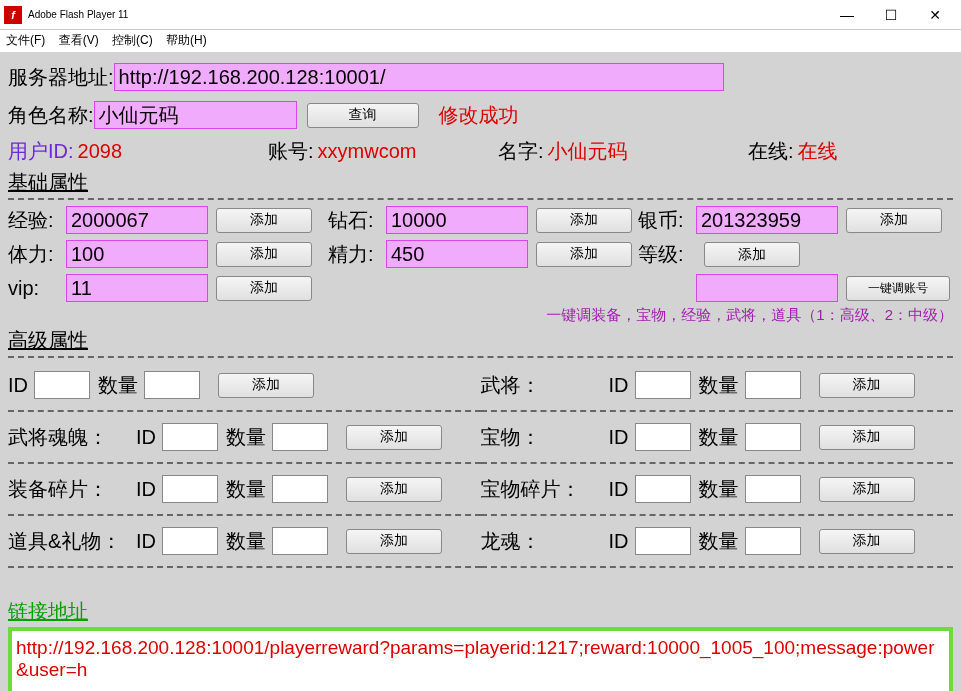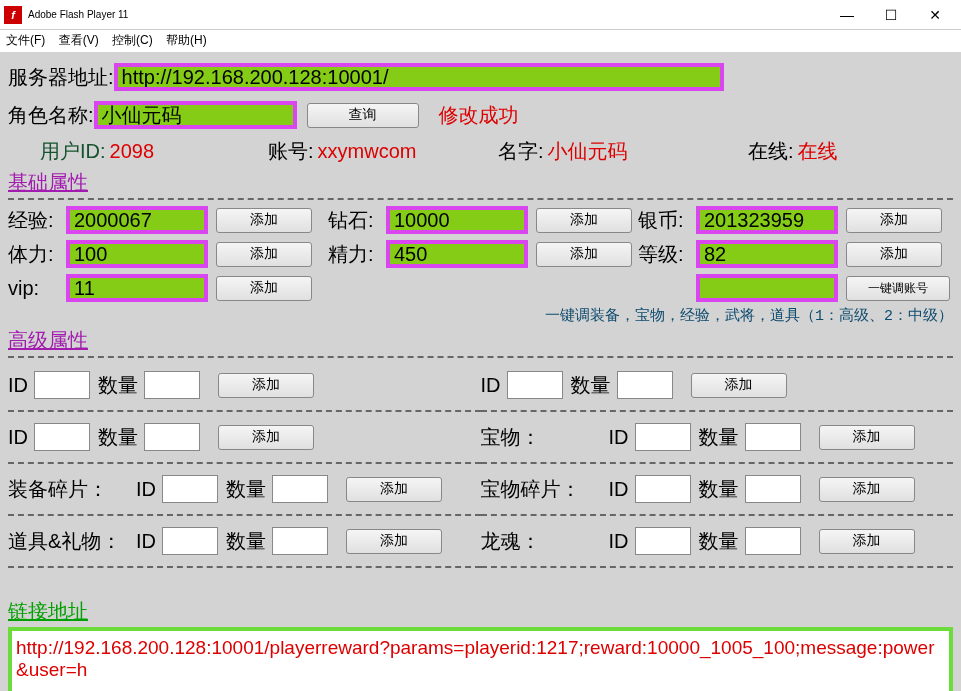--- a/index.html
+++ b/index.html
@@ -7,48 +7,48 @@
 .titlebar { display: flex; align-items: center; height: 30px; padding: 0 4px; border-bottom: 1px solid #ccc; }
 .titlebar-icon { width: 18px; height: 18px; background: #c00; color: #fff; font-size: 11px; font-style: italic; font-weight: bold; display: flex; align-items: center; justify-content: center; margin-right: 6px; }
 .titlebar-title { flex: 1; font-size: 10px; }
 .win-btns { display: flex; }
 .win-btn { width: 44px; height: 28px; display: flex; align-items: center; justify-content: center; font-family: Arial; font-size: 14px; cursor: pointer; }
 .menubar { height: 22px; padding: 2px 6px; font-size: 12px; background: #fff; }
 .menu-item { margin-right: 10px; cursor: pointer; }
 .content { background: #d3d3d3; padding: 4px 8px 8px 8px; }
 .label { font-size: 20px; }
 .row { display: flex; align-items: center; margin: 4px 0; min-height: 34px; }
-input.text { font-size: 20px; padding: 1px 4px; border: 4px solid #d946ef; background: #84cc16; height: 28px; }
+input.text { font-size: 20px; padding: 1px 4px; border: 1px solid #d946ef; background: #f0abfc; height: 28px; }
 .server-url { width: 610px; }
 .role-input { width: 203px; }
 .btn { font-size: 14px; padding: 2px 6px; background: linear-gradient(#f5f5f5,#e0e0e0); border: 1px solid #888; border-radius: 3px; cursor: pointer; text-align: center; }
 .btn-query { width: 112px; height: 25px; }
 .btn-add { width: 96px; height: 25px; }
 .btn-wide { width: 104px; height: 25px; font-size: 12px; }
 .msg-red { color: #d00; font-size: 20px; }
-.pink { color: #14532d; margin-left: 32px; }
-.blue-u { color: #a21caf; text-decoration: underline; font-size: 20px; }
+.pink { color: #6d28d9; }
+.blue-u { color: #000000; text-decoration: underline; font-size: 20px; }
 .green-u { color: #00a000; text-decoration: underline; font-size: 20px; }
 .hr-dash { border: none; border-top: 2px dashed #666; margin: 2px 0; }
 .info-row { display: flex; margin: 6px 0 4px 0; }
 .info-cell { display: flex; align-items: center; }
 .base-row { display: flex; align-items: flex-end; margin: 6px 0; }
 .base-item { display: flex; align-items: center; }
 .lbl-60 { width: 58px; font-size: 20px; }
 .inp-150 { width: 142px; }
 .adv-grid { display: flex; }
 .adv-col { width: 50%; }
 .adv-row { display: flex; align-items: center; min-height: 52px; border-bottom: 2px dashed #666; padding: 4px 0; }
 .adv-lbl { width: 128px; font-size: 20px; }
 .small-inp { width: 56px; height: 28px; font-size: 18px; padding: 1px 3px; border:1px solid #888; background:#fff; }
 .idlbl { font-size: 20px; margin: 0 6px 0 0; }
 .qtylbl { font-size: 20px; margin: 0 6px 0 8px; }
 .footer-box { border: 4px solid #6cdc3c; background: #fff; padding: 6px 4px; min-height: 80px; margin-top: 2px; }
 .footer-text { color: #d00; font-size: 19px; word-break: break-all; }
-.note-red { color:#0c4a6e; font-size:15px; text-align:right; margin-top:-2px; margin-bottom:2px;font-family:Liberation Mono, monospace;}
+.note-red { color:#a21caf; font-size:15px; text-align:right; margin-top:-2px; margin-bottom:2px;}
 </style>
 </head>
 <body>
 
 <div class="titlebar">
   <div class="titlebar-icon">f</div>
   <div class="titlebar-title">Adobe Flash Player 11</div>
   <div class="win-btns">
     <div class="win-btn">—</div>
     <div class="win-btn">☐</div>
@@ -130,21 +130,20 @@
       <button class="btn btn-add">添加</button>
     </div>
     <div class="base-item" style="width:310px">
       <span class="lbl-60">精力:</span>
       <input class="text inp-150" value="450" style="">
       <span style="width:8px"></span>
       <button class="btn btn-add">添加</button>
     </div>
     <div class="base-item">
       <span class="lbl-60">等级:</span>
-      <input class="text inp-150" value="82" style="">
       <span style="width:8px"></span>
       <button class="btn btn-add">添加</button>
     </div>
   </div>
 
   <div class="base-row">
     <div class="base-item" style="width:320px">
       <span class="lbl-60">vip:</span>
       <input class="text inp-150" value="11" style="">
       <span style="width:8px"></span>
@@ -168,20 +167,21 @@
     <div class="adv-col">
       <div class="adv-row">
         <span class="idlbl">ID</span>
         <input class="small-inp" style="">
         <span class="qtylbl">数量</span>
         <input class="small-inp" style="">
         <span style="width:18px"></span>
         <button class="btn btn-add">添加</button>
       </div>
       <div class="adv-row">
+        <span class="adv-lbl">武将魂魄：</span>
         <span class="idlbl">ID</span>
         <input class="small-inp" style="">
         <span class="qtylbl">数量</span>
         <input class="small-inp" style="">
         <span style="width:18px"></span>
         <button class="btn btn-add">添加</button>
       </div>
       <div class="adv-row">
         <span class="adv-lbl">装备碎片：</span>
         <span class="idlbl">ID</span>
@@ -196,20 +196,21 @@
         <span class="idlbl">ID</span>
         <input class="small-inp" style="">
         <span class="qtylbl">数量</span>
         <input class="small-inp" style="">
         <span style="width:18px"></span>
         <button class="btn btn-add">添加</button>
       </div>
     </div>
     <div class="adv-col">
       <div class="adv-row">
+        <span class="adv-lbl">武将：</span>
         <span class="idlbl">ID</span>
         <input class="small-inp" style="">
         <span class="qtylbl">数量</span>
         <input class="small-inp" style="">
         <span style="width:18px"></span>
         <button class="btn btn-add">添加</button>
       </div>
       <div class="adv-row">
         <span class="adv-lbl">宝物：</span>
         <span class="idlbl">ID</span>

